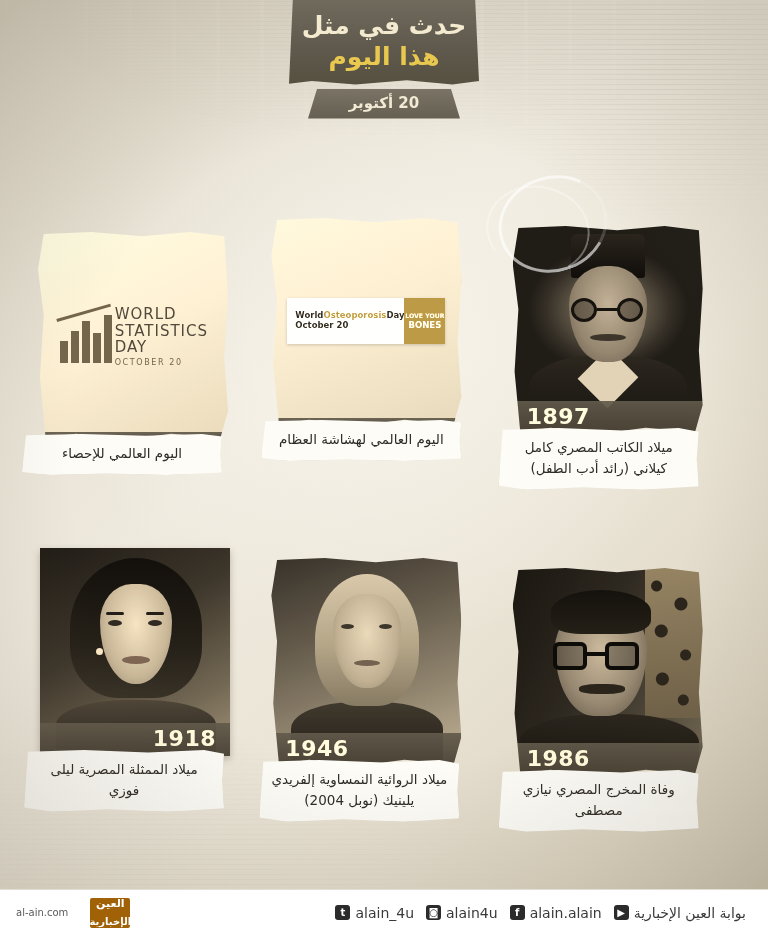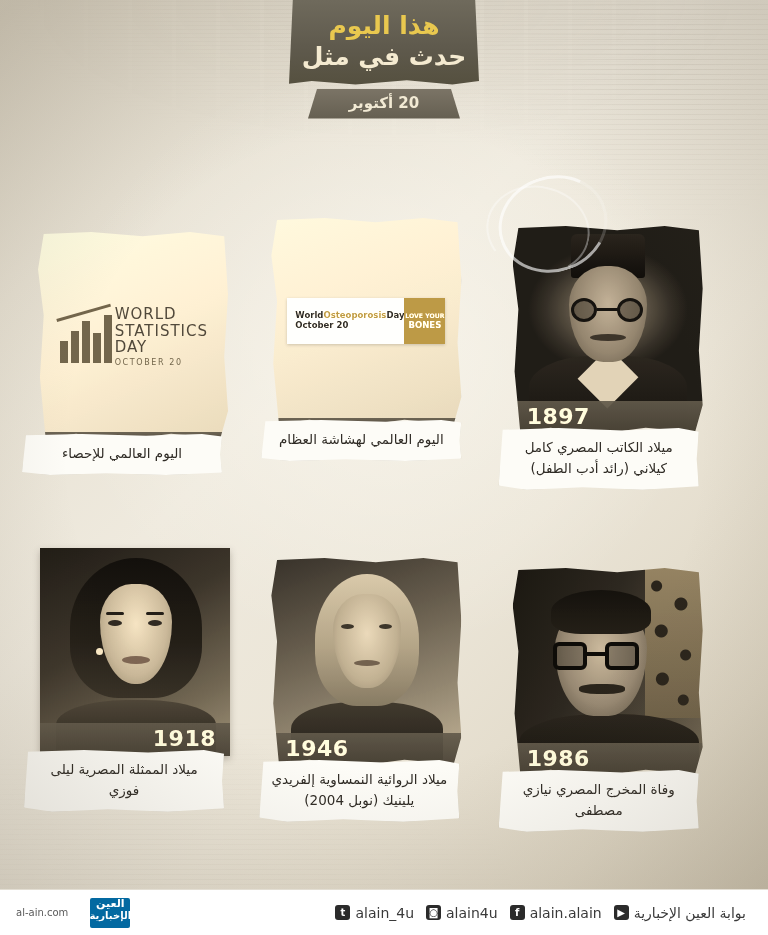--- a/index.html
+++ b/index.html
@@ -431,39 +431,39 @@
   }
   .ic.tw { background: #2b2b2b; }
   .ic.ig { background: #2b2b2b; }
   .ic.fb { background: #2b2b2b; }
   .ic.yt { background: #2b2b2b; }
   .soc .lbl { font-size: 14px; color: #3a3a3a; }
   .foot-note { font-size: 10px; color: #3a3a3a; margin-right: 6px; }
   .footer-right { display: flex; align-items: center; gap: 22px; direction: ltr; }
   .site { font-size: 10px; color: #5a5a5a; }
   .brand {
-    width: 40px; height: 30px; background: #0369a1; color: #fff;
+    width: 40px; height: 30px; background: #a16207; color: #fff;
     font-size: 8px; font-weight: bold; display: flex; flex-direction: column;
-    align-items: center; justify-content: flex-start; line-height: 1.15; border-radius: 2px;
+    align-items: center; justify-content: space-between; line-height: 1.15; border-radius: 2px;
   }
   .brand .b1 { font-size: 11px; }
   .brand .b2 { font-size: 10px; letter-spacing: .3px; }
 </style>
 </head>
 <body>
 
 <div class="page">
   <div class="tex t1"></div>
   <div class="tex t2"></div>
   <div class="tex t3"></div>
 
   <div class="header">
     <div class="header-plate">
+      <div class="header-line l1">حدث في مثل</div>
       <div class="header-line l2">هذا اليوم</div>
-      <div class="header-line l1">حدث في مثل</div>
     </div>
     <div class="header-date-wrap">
       <div class="header-date">20 أكتوبر</div>
     </div>
   </div>
 
   <div class="scribble"></div>
   <div class="scribble2"></div>
 
   <div class="grid">

